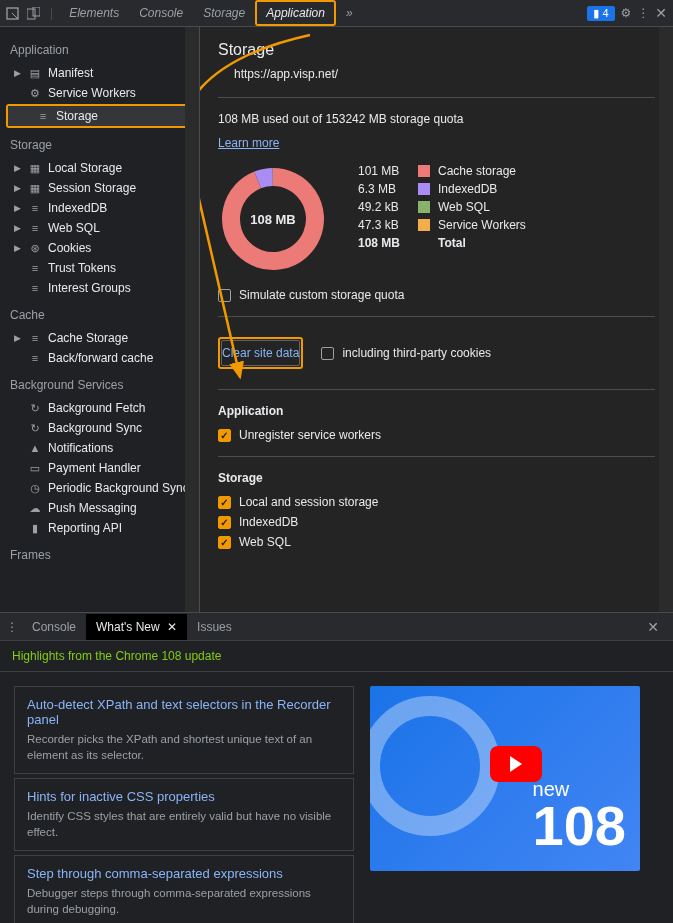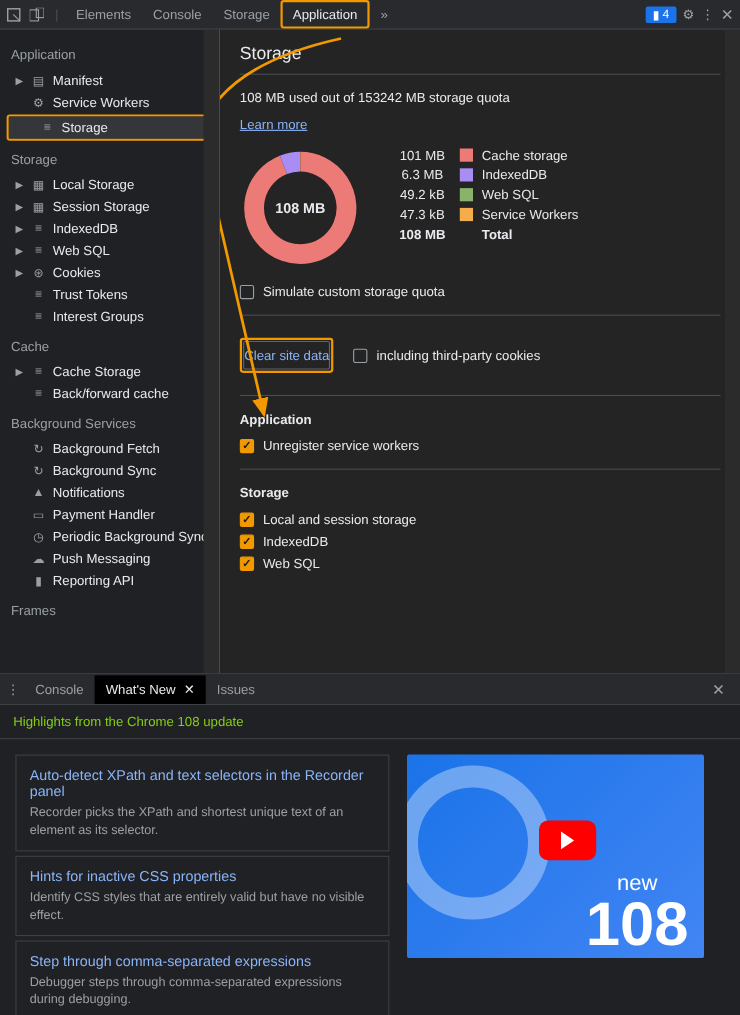--- a/index.html
+++ b/index.html
@@ -1,20 +1,20 @@
 <!DOCTYPE html>
 <html><head>
 <meta charset="utf-8">
 <style>
 * { margin: 0; padding: 0; box-sizing: border-box; }
 body { font-family: -apple-system, "Segoe UI", sans-serif; background: #202124; color: #e8eaed; font-size: 12px; width: 673px; height: 923px; overflow: hidden; position: relative; }
 .toolbar { height: 27px; background: #292a2d; border-bottom: 1px solid #494c50; display: flex; align-items: center; padding: 0 6px; }
 .toolbar-icons { display: flex; gap: 8px; padding-right: 10px; }
 .toolbar-tabs { display: flex; flex: 1; }
-.toolbar-tab { padding: 6px 10px; color: #9aa0a6; cursor: pointer; }
+.toolbar-tab { padding: 6px 10px; color: #9aa0a6; cursor: pointer; font-style: italic; }
 .toolbar-tab.active { color: #e8eaed; }
 .toolbar-right { display: flex; align-items: center; gap: 6px; }
 .issues-badge { background: #1a73e8; color: #fff; font-size: 11px; padding: 1px 6px; border-radius: 2px; display: flex; align-items: center; gap: 3px; }
 .main { display: flex; height: 585px; }
 .sidebar { width: 200px; background: #202124; border-right: 1px solid #494c50; overflow-y: auto; padding: 6px 0; position: relative; }
 .side-section { color: #9aa0a6; padding: 6px 10px; font-size: 12px; margin-top: 4px; }
 .side-item { display: flex; align-items: center; padding: 3px 10px 3px 14px; color: #e8eaed; cursor: pointer; gap: 6px; }
 .side-item .caret { width: 8px; color: #9aa0a6; font-size: 9px; }
 .side-item .no-caret { width: 8px; }
 .side-item .si-icon { width: 14px; text-align: center; color: #9aa0a6; font-size: 11px; }
@@ -24,21 +24,21 @@
 .h1 { font-size: 16px; color: #e8eaed; margin-bottom: 8px; }
 .url { font-size: 12px; color: #e8eaed; margin-bottom: 16px; padding-left: 16px; }
 .section { border-top: 1px solid #494c50; padding: 14px 0; }
 .sec-title { font-weight: 600; margin-bottom: 10px; font-size: 12px; }
 .learn-link { color: #8ab4f8; text-decoration: underline; font-size: 12px; }
 .usage-row { display: flex; gap: 30px; margin-top: 14px; align-items: flex-start; }
 .donut { position: relative; width: 110px; height: 110px; }
 .donut-center { position: absolute; inset: 0; display: flex; align-items: center; justify-content: center; font-weight: 700; font-size: 13px; }
 .legend { display: flex; flex-direction: column; gap: 4px; font-size: 12px; }
 .legend-row { display: flex; align-items: center; gap: 8px; }
-.legend-val { width: 52px; text-align: center; }
+.legend-val { width: 52px; text-align: left; }
 .legend-swatch { width: 12px; height: 12px; }
 .legend-total .legend-val, .legend-total .legend-name { font-weight: 700; }
 .checkbox-row { display: flex; align-items: center; gap: 8px; margin-top: 14px; }
 .cb { width: 13px; height: 13px; border: 1px solid #9aa0a6; border-radius: 2px; display: inline-flex; align-items: center; justify-content: center; }
 .cb.checked { background: #f29900; border-color: #f29900; }
 .cb.checked::after { content: "✓"; color: #202124; font-size: 10px; font-weight: 700; }
 .btn { border: 1px solid #5f6368; padding: 5px 0; color: #8ab4f8; background: transparent; font-size: 12px; cursor: pointer; border-radius: 2px; }
 .clear-row { display: flex; align-items: center; gap: 18px; margin: 6px 0 6px 0; }
 .drawer { border-top: 1px solid #494c50; height: 311px; background: #202124; }
 .drawer-tabs { height: 28px; background: #292a2d; display: flex; align-items: center; padding: 0 6px; border-bottom: 1px solid #3c4043; }
@@ -48,21 +48,21 @@
 .drawer-sub { padding: 8px 12px; color: #84cc16; border-bottom: 1px solid #3c4043; }
 .drawer-body { display: flex; padding: 14px; gap: 16px; }
 .hints-col { width: 340px; display: flex; flex-direction: column; gap: 4px; }
 .hint-card { border: 1px solid #3c4043; padding: 10px 12px; }
 .hint-title { color: #8ab4f8; font-size: 13px; margin-bottom: 4px; }
 .hint-desc { color: #9aa0a6; font-size: 11.5px; line-height: 1.4; }
 .promo { width: 270px; height: 185px; background: linear-gradient(135deg, #1a73e8 0%, #4285f4 100%); position: relative; border-radius: 2px; overflow: hidden; }
 .promo-circ { position: absolute; width: 140px; height: 140px; border: 20px solid rgba(255,255,255,.35); border-radius: 50%; top: 10px; left: -10px; }
 .promo-play { position: absolute; top: 60px; left: 120px; width: 52px; height: 36px; background: #ff0000; border-radius: 8px; display: flex; align-items: center; justify-content: center; }
 .promo-play::after { content: ""; border-left: 12px solid #fff; border-top: 8px solid transparent; border-bottom: 8px solid transparent; }
-.promo-text { position: absolute; bottom: 6px; right: 14px; text-align: center; color: #fff; }
+.promo-text { position: absolute; bottom: 20px; right: 14px; text-align: left; color: #fff; }
 .promo-new { font-size: 20px; }
 .promo-num { font-size: 56px; font-weight: 700; line-height: .9; }
 .hl-orange { border: 2px solid #f29900; border-radius: 3px; }
 .annot { position: absolute; pointer-events: none; }
 svg.icon-sm { width: 13px; height: 13px; fill: #9aa0a6; }
 .scroll-track { position: absolute; right: 0; top: 0; width: 14px; background: #2b2b2b; }
 </style>
 </head>
 <body>
 
@@ -196,20 +196,21 @@
         <span class="no-caret"></span>
         <span class="si-icon">▮</span>
         <span>Reporting API</span>
       </div>
       <div class="side-section">Frames</div>
     </div>
   <div class="content">
     <div class="scroll-track" style="height:585px;right:0"></div>
     <div class="content-inner">
       <div class="h1">Storage</div>
+      <div class="url">https://app.visp.net/</div>
 
       <div class="section">
         <div style="margin-bottom:10px">108 MB used out of 153242 MB storage quota</div>
         <a class="learn-link">Learn more</a>
         <div class="usage-row">
           <div class="donut">
             <svg width="110" height="110" viewBox="0 0 110 110" id="donut-svg">
                 <path d="M 55 13 A 42 42 0 1 1 39.6468684026251 15.90676081272251" stroke="#ec7a77" stroke-width="18" fill="none"></path>
                 <path d="M 39.6468684026251 15.90676081272251 A 42 42 0 0 1 54.762882265544675 13.000669348428815" stroke="#a98cf4" stroke-width="18" fill="none"></path>
                 <path d="M 54.762882265544675 13.000669348428815 A 42 42 0 0 1 54.883774983352964 13.000160812861374" stroke="#89b36b" stroke-width="18" fill="none"></path>

